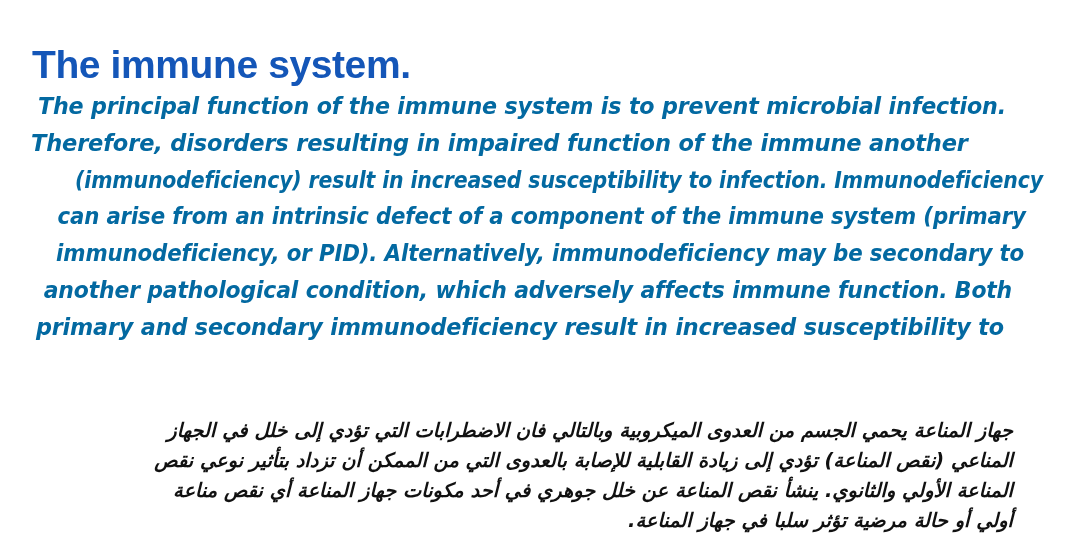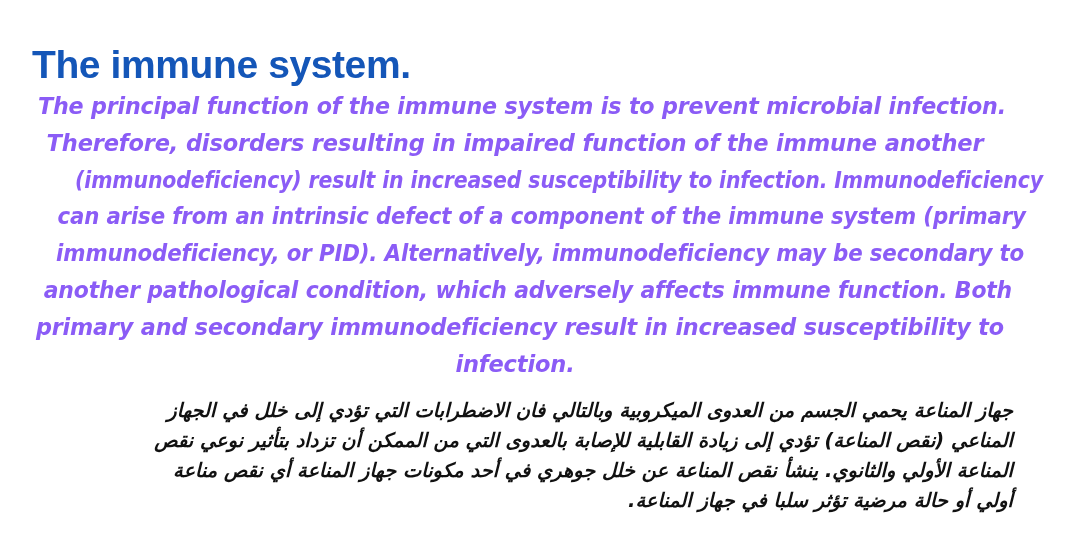--- a/index.html
+++ b/index.html
@@ -38,23 +38,23 @@
   .body-en {
     position: absolute;
     left: 31px;
     top: 88px;
     width: 968px;
     font-family: "DejaVu Sans", sans-serif;
     font-size: 22.5px;
     font-weight: bold;
     font-style: italic;
     line-height: 36.8px;
-    color: #8b5cf6;
+    color: #0369a1;
     letter-spacing: -0.15px;
-    text-align: center;
+    text-align: left;
   }
   .body-en .ln {
     display: block;
     white-space: nowrap;
   }
 
   
   .body-ar {
     position: absolute;
     left: 55px;
@@ -88,38 +88,37 @@
     font-family: "DejaVu Sans", sans-serif;
     font-size: 33px;
     font-weight: bold;
     color: #d9d9d9;
     direction: rtl;
     letter-spacing: 1px;
     user-select: none;
     pointer-events: none;
     z-index: 0;
   }
-  .body-ar { z-index: 2; }
+  .body-ar { z-index: 2; margin-top: 20px; }
 </style>
 </head>
 <body>
 
 <div class="slide">
 
   <h1 class="slide-title">The immune system.</h1>
 
   <div class="body-en">
     <span class="ln" style="display: block; transform: scaleX(0.985743);">The principal function of the immune system is to prevent microbial infection.</span>
     <span class="ln" style="display: block;">Therefore, disorders resulting in impaired function of the immune another</span>
     <span class="ln" style="display: block; transform: scaleX(0.90892);">(immunodeficiency) result in increased susceptibility to infection. Immunodeficiency</span>
     <span class="ln" style="display: block; transform: scaleX(0.945312);">can arise from an intrinsic defect of a component of the immune system (primary</span>
     <span class="ln" style="display: block; transform: scaleX(0.94809);">immunodeficiency, or PID). Alternatively, immunodeficiency may be secondary to</span>
     <span class="ln" style="display: block; transform: scaleX(0.973843);">another pathological condition, which adversely affects immune function. Both</span>
     <span class="ln" style="display: block; transform: scaleX(0.989775);">primary and secondary immunodeficiency result in increased susceptibility to</span>
-    <span class="ln">infection.</span>
   </div>
 
 
   <div class="body-ar">
     <span class="ln-ar" style="display: block;">جهاز المناعة يحمي الجسم من العدوى الميكروبية وبالتالي فان الاضطرابات التي تؤدي إلى خلل في الجهاز</span>
     <span class="ln-ar" style="display: block;">المناعي (نقص المناعة) تؤدي إلى زيادة القابلية للإصابة بالعدوى التي من الممكن أن تزداد بتأثير نوعي نقص</span>
     <span class="ln-ar" style="display: block;">المناعة الأولي والثانوي. ينشأ نقص المناعة عن خلل جوهري في أحد مكونات جهاز المناعة أي نقص مناعة</span>
     <span class="ln-ar last">أولي أو حالة مرضية تؤثر سلبا في جهاز المناعة.</span>
   </div>
 

